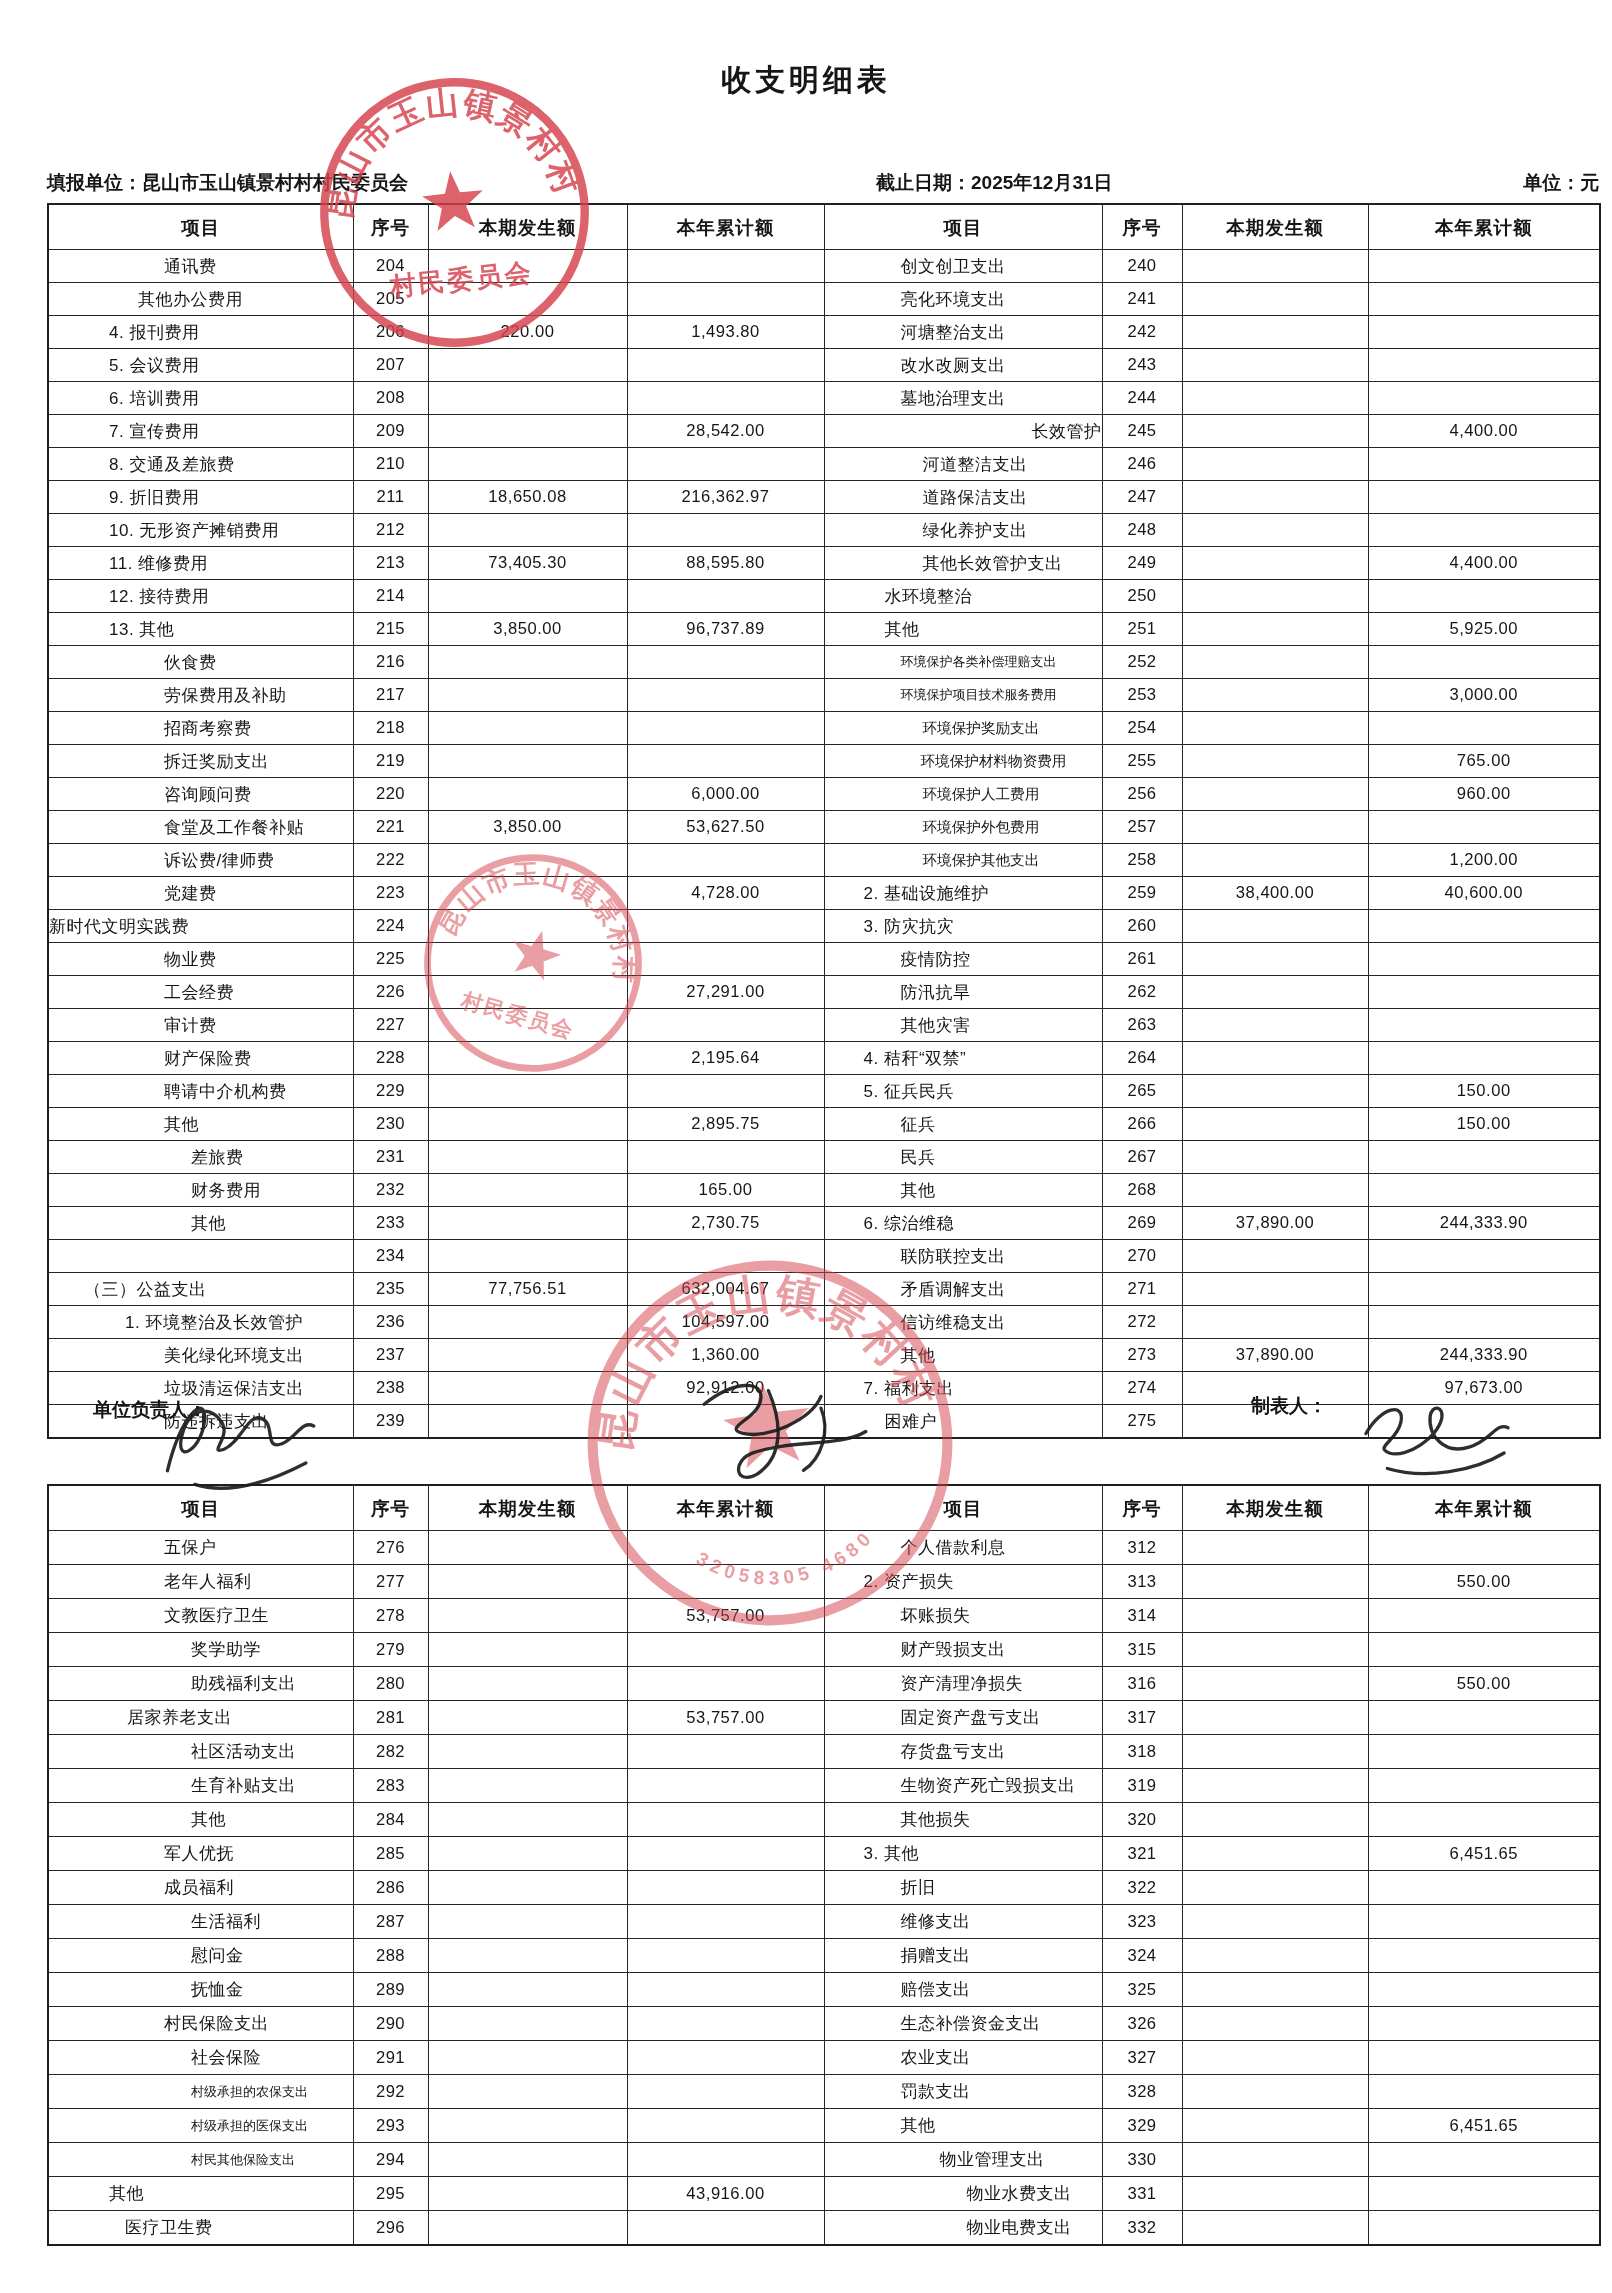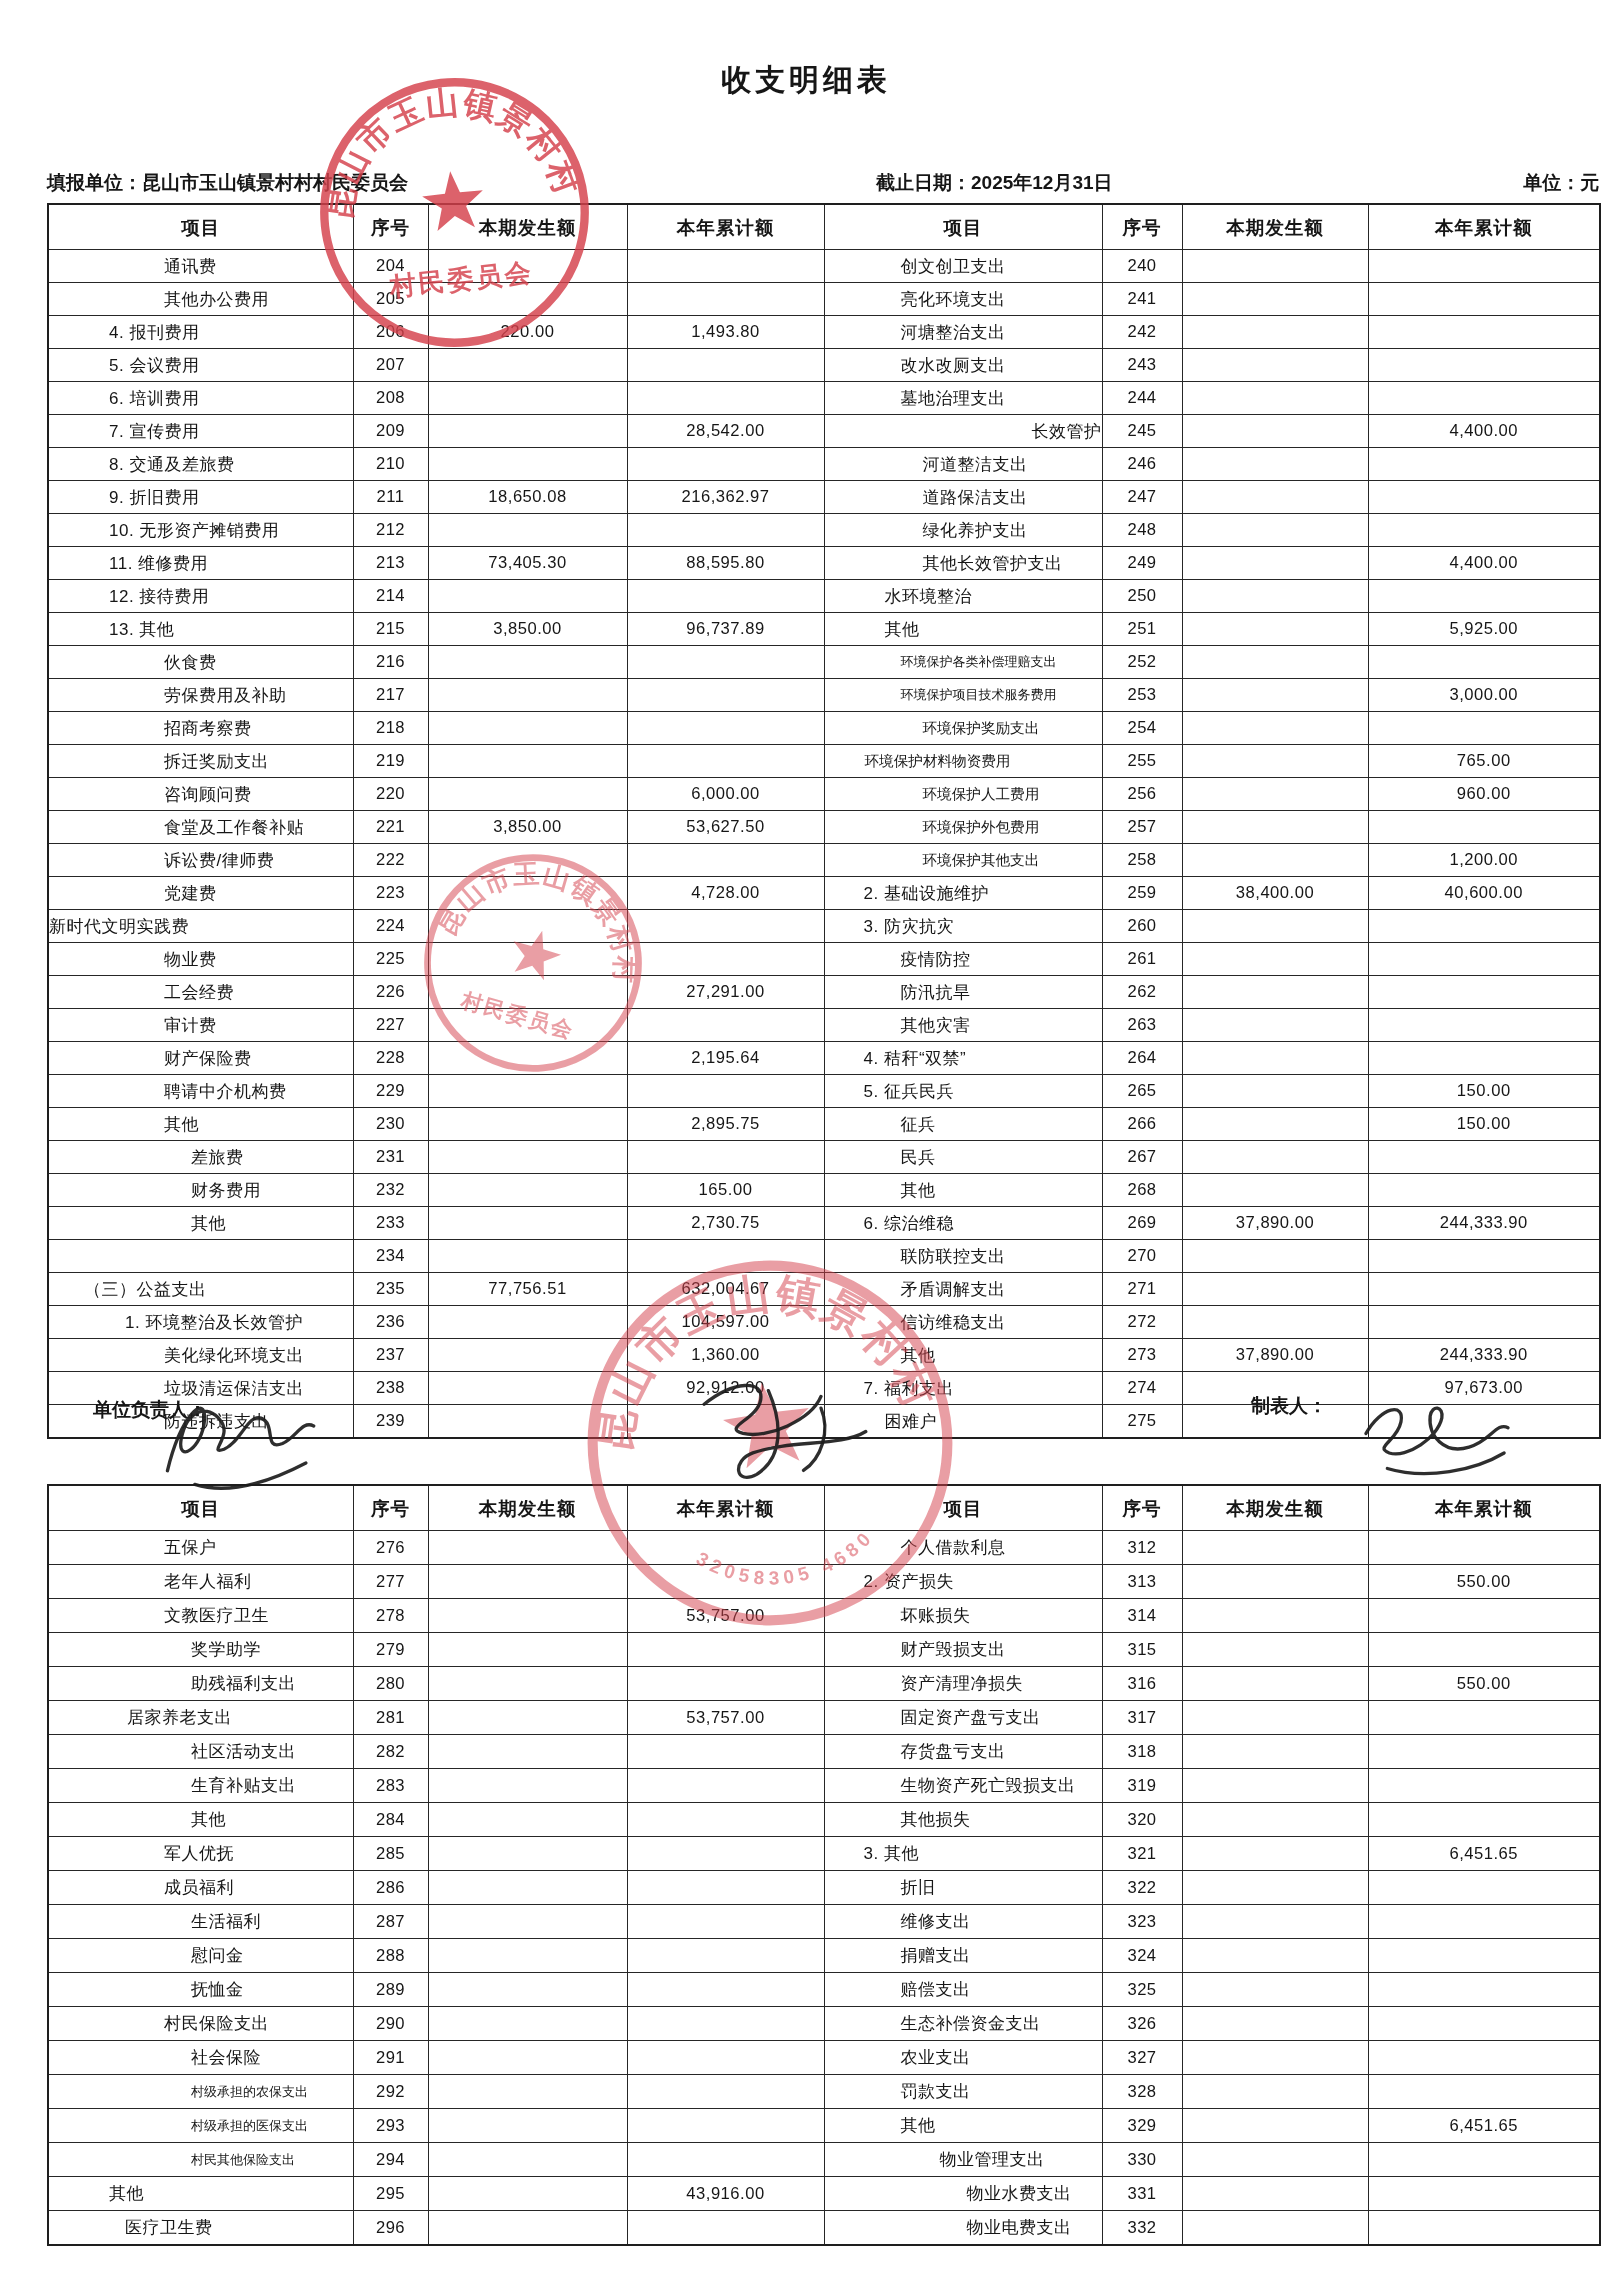--- a/index.html
+++ b/index.html
@@ -88,21 +88,21 @@
           <td class="item" style="padding-left: 115px;">通讯费</td>
           <td class="num">204</td>
           <td class="num"></td>
           <td class="num"></td>
           <td class="item" style="padding-left: 76px;">创文创卫支出</td>
           <td class="num">240</td>
           <td class="num"></td>
           <td class="num"></td>
         </tr>
         <tr>
-          <td class="item" style="padding-left: 115px;">其他办公费用</td>
+          <td class="item" style="padding-left: 89px;">其他办公费用</td>
           <td class="num">205</td>
           <td class="num"></td>
           <td class="num"></td>
           <td class="item" style="padding-left: 76px;">亮化环境支出</td>
           <td class="num">241</td>
           <td class="num"></td>
           <td class="num"></td>
         </tr>
         <tr>
           <td class="item" style="padding-left: 60px;">4. 报刊费用</td>
@@ -232,21 +232,21 @@
           <td class="item sm2" style="padding-left: 98px;">环境保护奖励支出</td>
           <td class="num">254</td>
           <td class="num"></td>
           <td class="num"></td>
         </tr>
         <tr>
           <td class="item" style="padding-left: 115px;">拆迁奖励支出</td>
           <td class="num">219</td>
           <td class="num"></td>
           <td class="num"></td>
-          <td class="item sm2" style="padding-left: 40px;">环境保护材料物资费用</td>
+          <td class="item sm2" style="padding-left: 96px;">环境保护材料物资费用</td>
           <td class="num">255</td>
           <td class="num"></td>
           <td class="num">765.00</td>
         </tr>
         <tr>
           <td class="item" style="padding-left: 115px;">咨询顾问费</td>
           <td class="num">220</td>
           <td class="num"></td>
           <td class="num">6,000.00</td>
           <td class="item sm2" style="padding-left: 98px;">环境保护人工费用</td>

